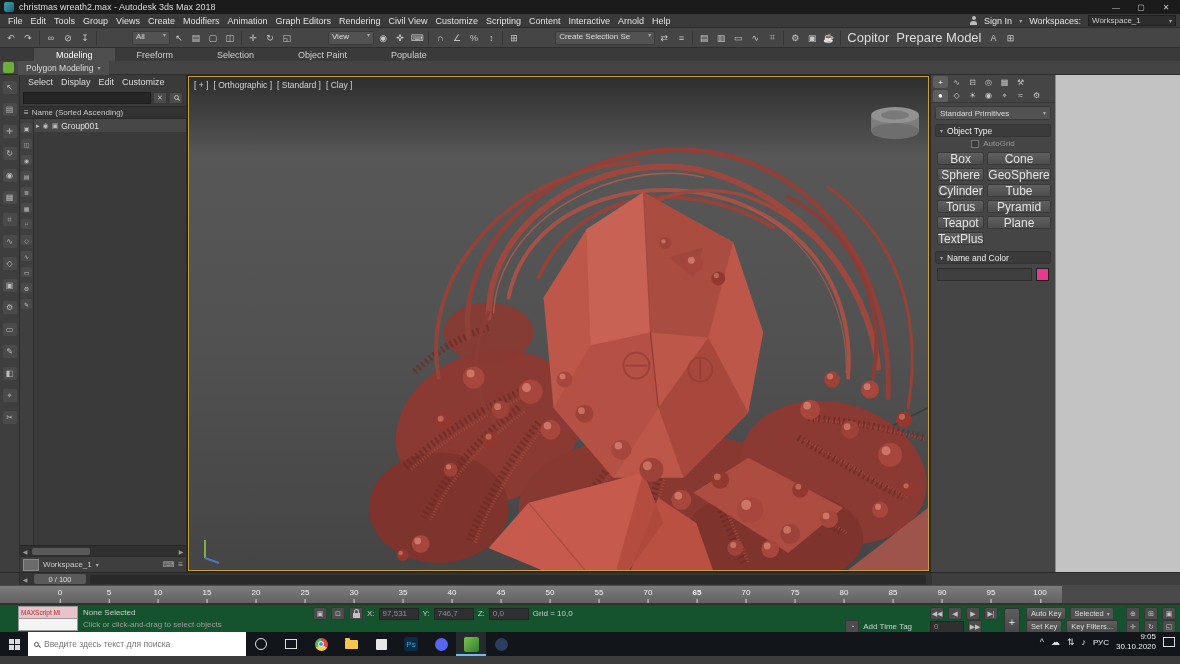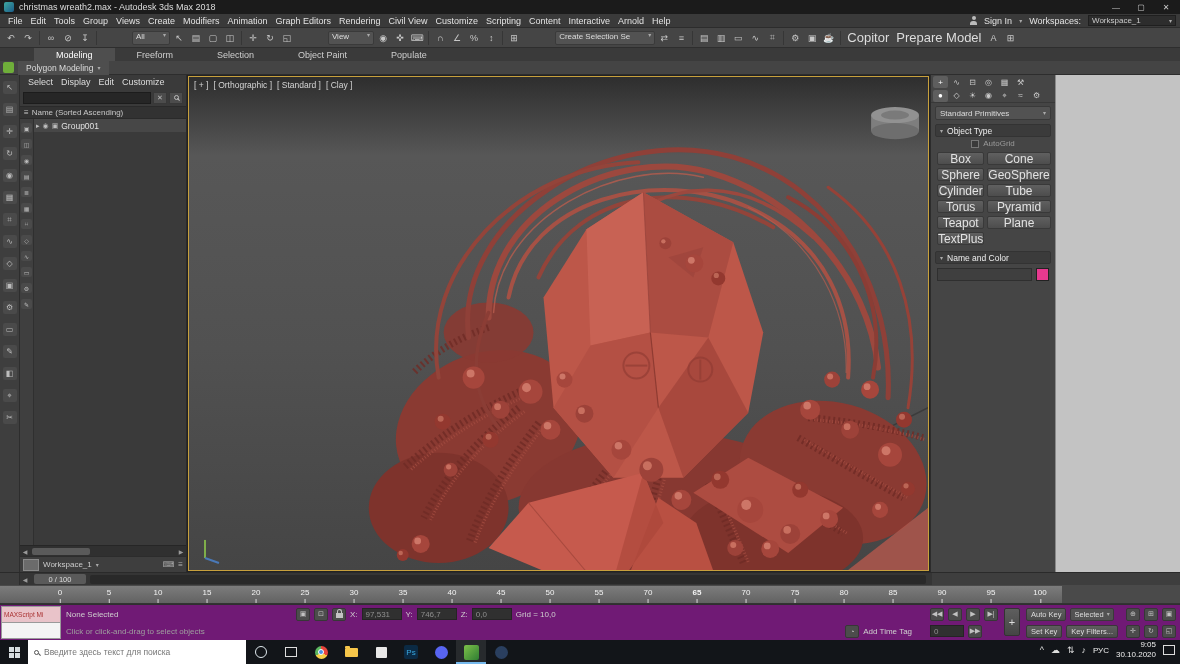--- a/index.html
+++ b/index.html
@@ -122,22 +122,22 @@
     display:flex;align-items:center;justify-content:center;margin:0 4px;}
   .scrub-track{flex:1;height:9px;background:#292929;border-radius:2px;margin-right:6px;}
   .scrub-right{width:248px;height:100%;background:#3e3e3e;}
   .rulerrow{height:19px;background:linear-gradient(#7c7c7c,#626262);border-top:1px solid #4a4a4a;
     border-bottom:1px solid #333;position:relative;flex:0 0 auto;}
   .tick{position:absolute;top:2px;transform:translateX(-50%);font-size:8px;color:#f2f2f2;}
   .tick::after{content:"";position:absolute;left:50%;top:11px;width:1px;height:4px;background:#d8d8d8;}
   .ruler-right{position:absolute;right:0;top:0;bottom:0;width:118px;background:#4a4a4a;}
 
   
-  .statusbar{height:36px;background:#701a75;border-top:1px solid #2f2f2f;display:flex;
-    font-size:8px;color:#cfcfcf;flex:0 0 auto;}
+  .statusbar{height:28px;background:#14532d;border-top:1px solid #2f2f2f;display:flex;
+    font-size:8px;color:#cfcfcf;flex:0 0 auto;padding-left:17px;}
   .sb-maxscript{width:62px;display:flex;flex-direction:column;padding:1px;}
   .ms-top{flex:1;background:#e9c3c9;border:1px solid #9a9a9a;color:#a33;font-size:6.5px;
     display:flex;align-items:center;padding:0 2px;overflow:hidden;white-space:nowrap;}
   .ms-bottom{flex:1;background:#f4f4f4;border:1px solid #9a9a9a;border-top:none;}
   .sb-col{display:flex;flex-direction:column;justify-content:space-between;padding:2px 4px;}
   .sb-row{display:flex;align-items:center;gap:4px;height:14px;}
   .sb-prompts{width:230px;}
   .hint{color:#9f9f9f;}
   .sb-coords{flex:1;}
   .sb-field{background:#303030;border:1px solid #242424;height:12px;min-width:40px;color:#8f8f8f;

